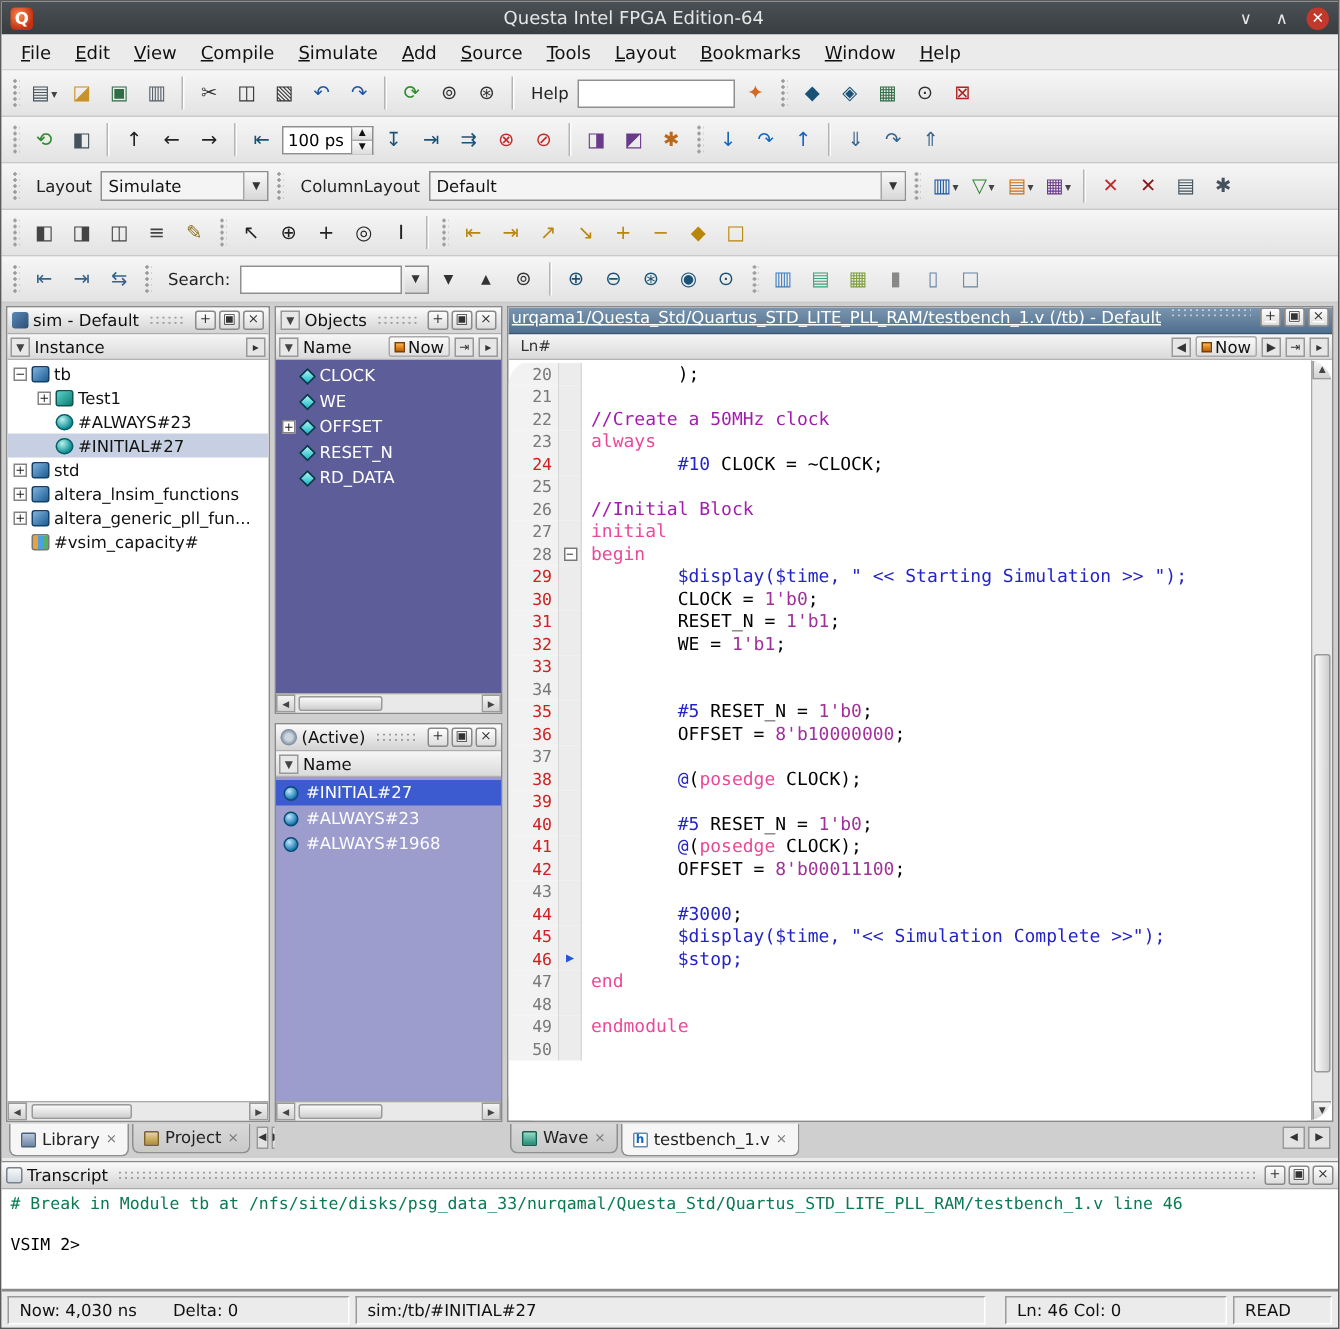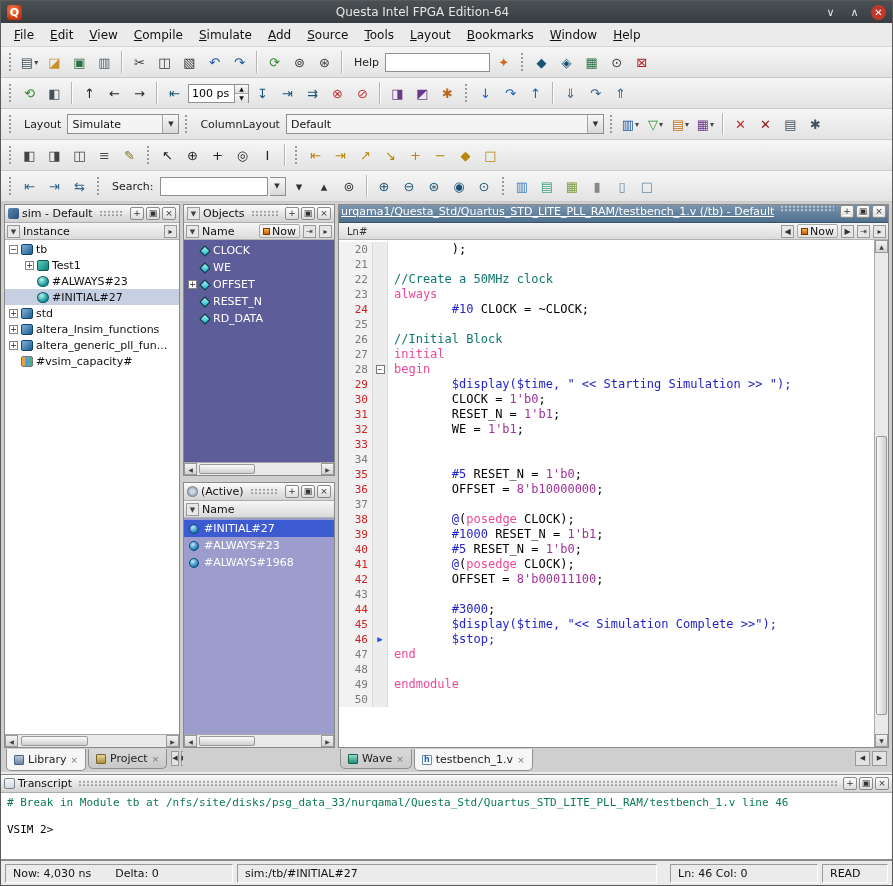--- a/index.html
+++ b/index.html
@@ -90,31 +90,31 @@
   .vsb-btn { height:13px; flex:0 0 13px; background:linear-gradient(#f4f4f4,#d2d2d2); border:1px solid #9a9a9a; font-size:6px; display:flex; align-items:center; justify-content:center; color:#444; }
   .vsb-track { flex:1; position:relative; background:#e9e9e9; }
   .vsb-thumb { position:absolute; left:1px; right:1px; top:38%; height:58%; background:linear-gradient(90deg,#fafafa,#cfcfcf); border:1px solid #9a9a9a; border-radius:2px; }
 
   
   .editor-title { height:18px; flex:0 0 18px; background:linear-gradient(#7b95ae,#4e6f8e); border-bottom:1px solid #3a5268; color:#fff; display:flex; align-items:flex-start; gap:3px; padding:0 2px; white-space:nowrap; overflow:hidden;text-decoration:underline; }
   .editor-title .etitle-text { overflow:hidden; text-overflow:ellipsis; }
   .editor-title .grip-fill { flex:1; height:7px; margin:0 3px; background-image:radial-gradient(rgba(255,255,255,.55) 0.8px, transparent 1px); background-size:4px 3.5px; }
   .editor-header { height:17px; flex:0 0 17px; background:linear-gradient(#f6f6f6,#dadada); border-bottom:1px solid #b3b3b3; display:flex; align-items:center; padding:0 2px; gap:3px; }
   .gutter-head { width:49px; flex:0 0 49px; font-size:10px; color:#333; padding-left:6px; }
-  .editor-body { flex:1; display:flex; overflow:hidden; background:#fff; }
+  .editor-body { flex:1; display:flex; overflow:hidden; background:#fff;border-radius:17px; }
   .code-area { flex:1; overflow:hidden; padding-top:2px; }
   .cline { display:flex; height:15px; line-height:15px; font-family:"DejaVu Sans Mono", monospace; font-size:12px; }
   .ln { width:34px; flex:0 0 34px; text-align:right; padding-right:4px; color:#7a7a7a; background:#f2f2f2; border-right:1px solid #d8d8d8; font-size:11px; }
   .ln.exec { color:#cc2222; }
   .marker { width:15px; flex:0 0 15px; background:#ececec; border-right:1px solid #dadada; text-align:center; font-size:9px; color:#2255dd; }
   .marker .foldbox { display:inline-block; width:9px; height:9px; border:1px solid #777; background:#fff; color:#333; font-size:8px; line-height:7px; margin-top:3px; }
   .codetext { white-space:pre; padding-left:6px; }
   .tok-pl { color:#000; }
   .tok-kw { color:#ec4899; }
-  .tok-cm { color:#0f766e; }
+  .tok-cm { color:#a21caf; }
   .tok-sys { color:#2323c8; }
   .tok-num { color:#a0309a; }
 
   
   .tabstrip { height:24px; flex:0 0 24px; display:flex; align-items:flex-start; gap:2px; padding:1px 2px 0 2px; background:#cfcfcf; }
   .tab { display:inline-flex; align-items:center; gap:4px; height:20px; padding:0 7px; background:linear-gradient(#d9d9d9,#c9c9c9); border:1px solid #8f8f8f; border-top:none; border-radius:0 0 5px 5px; font-size:11px; color:#222; white-space:nowrap; }
   .tab.active { background:#f6f6f6; height:22px; }
   .tab .ticon { width:10px; height:10px; border-radius:1px; }
   .tic-lib { background:linear-gradient(#b9c8da,#6d87a5); border:1px solid #4a617a; }
   .tic-proj { background:linear-gradient(#e6d49a,#b08f3c); border:1px solid #7a622a; }
@@ -776,21 +776,20 @@
                 <span class="codetext"></span>
               </div>
               <div class="cline">
                 <span class="ln exec">38</span>
                 <span class="marker"></span>
                 <span class="codetext"><span class="tok-pl">        </span><span class="tok-sys">@</span><span class="tok-pl">(</span><span class="tok-kw">posedge</span><span class="tok-pl"> CLOCK);</span></span>
               </div>
               <div class="cline">
                 <span class="ln exec">39</span>
                 <span class="marker"></span>
-                <span class="codetext"><span class="tok-pl">        </span><span class="tok-sys">#1000</span><span class="tok-pl"> RESET_N = </span><span class="tok-num">1'b1</span><span class="tok-pl">;</span></span>
               </div>
               <div class="cline">
                 <span class="ln exec">40</span>
                 <span class="marker"></span>
                 <span class="codetext"><span class="tok-pl">        </span><span class="tok-sys">#5</span><span class="tok-pl"> RESET_N = </span><span class="tok-num">1'b0</span><span class="tok-pl">;</span></span>
               </div>
               <div class="cline">
                 <span class="ln exec">41</span>
                 <span class="marker"></span>
                 <span class="codetext"><span class="tok-pl">        </span><span class="tok-sys">@</span><span class="tok-pl">(</span><span class="tok-kw">posedge</span><span class="tok-pl"> CLOCK);</span></span>

